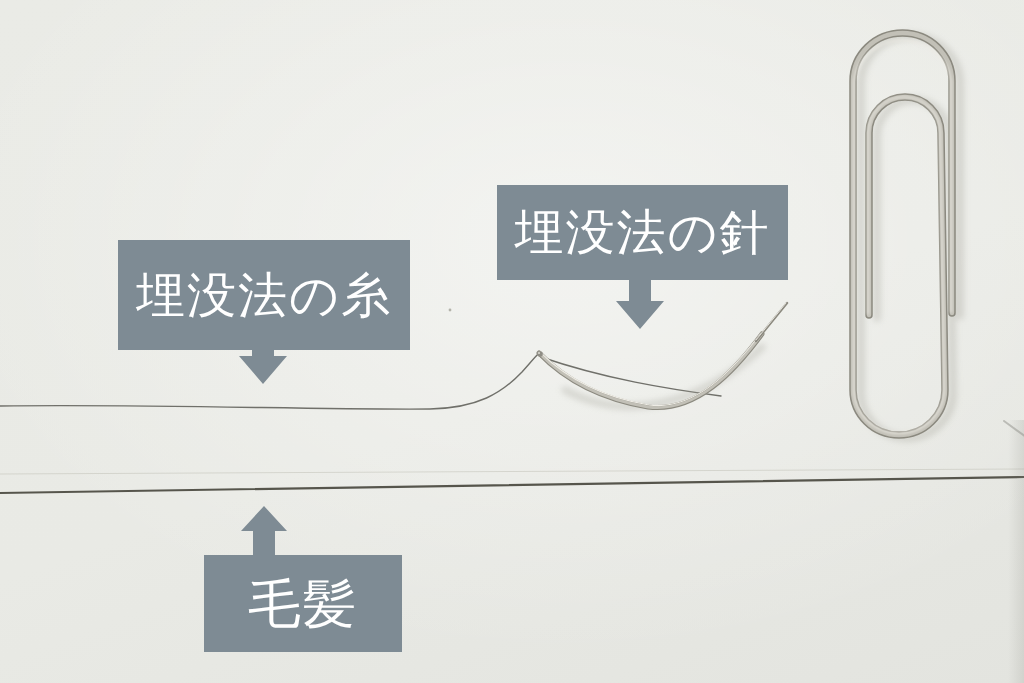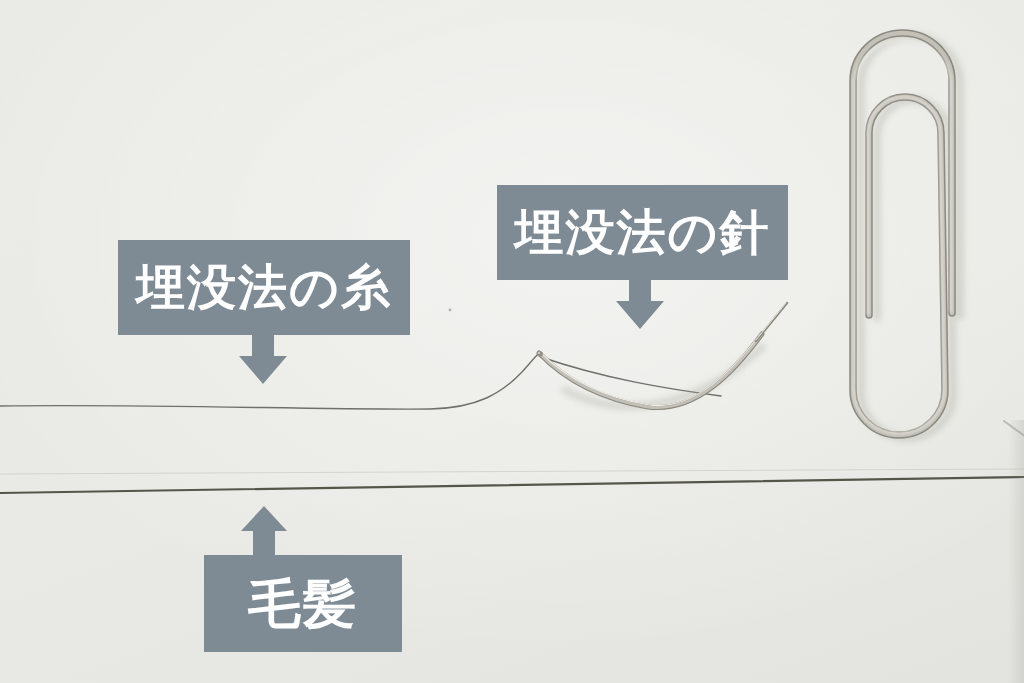--- a/index.html
+++ b/index.html
@@ -25,24 +25,24 @@
   .seam{stroke:#c2c2b8;stroke-width:1;opacity:.55;}
   .dust{fill:#b3b3aa;}
   .paper-streak{stroke:#90908a;stroke-width:2;opacity:.5;stroke-linecap:round;}
 
   .arrow{fill:var(--label-bg,#7e8b94);}
 
   
   .label{
     position:absolute;display:flex;align-items:center;justify-content:center;
     background:var(--label-bg,#7e8b94);color:var(--label-text,#fff);
-    font-weight:700;letter-spacing:2px;line-height:1;
+    font-weight:400;letter-spacing:2px;line-height:1;
     font-family:"Liberation Sans","DejaVu Sans",sans-serif;
   }
-  .label-thread{left:118px;top:240px;width:292px;height:95px;font-size:49px;}
+  .label-thread{left:118px;top:240px;width:292px;height:110px;font-size:49px;}
   .label-needle{left:497px;top:185px;width:291px;height:95px;font-size:49px;}
   .label-hair{left:165px;top:555px;width:198px;height:97px;font-size:53px;margin-left:39px;}
 
   .paper-edge-right{
     position:absolute;right:0;top:420px;bottom:0;width:16px;
     background:linear-gradient(to right, rgba(140,140,132,0), rgba(140,140,132,.20));
     pointer-events:none;
   }
 </style>
 </head>

